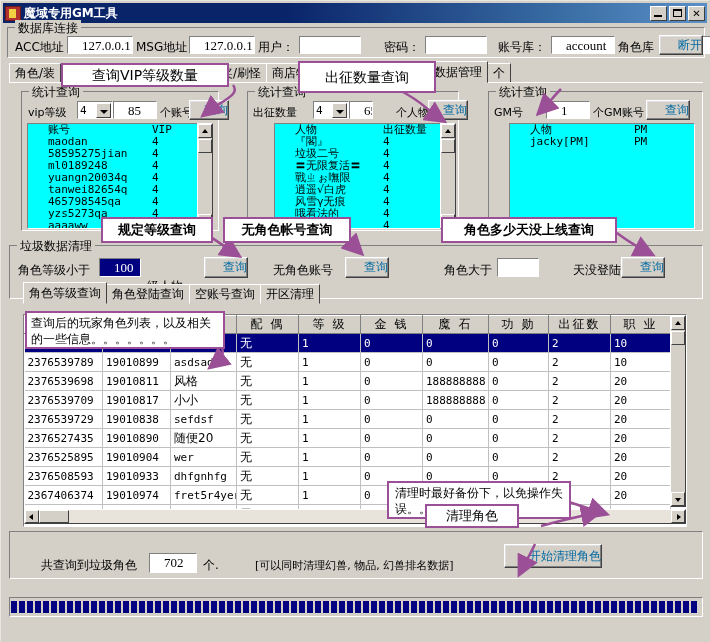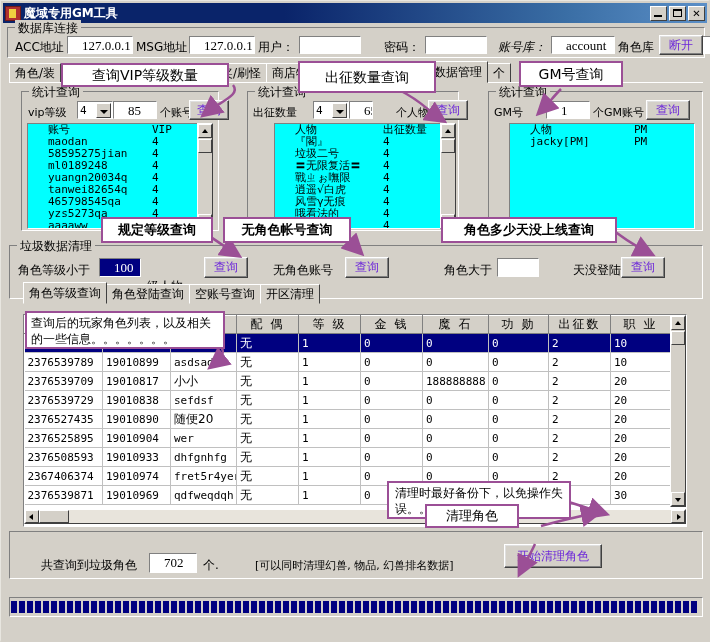--- a/index.html
+++ b/index.html
@@ -115,23 +115,23 @@
     font-family: "DejaVu Sans", sans-serif;
     white-space: nowrap;
   }
   .btn {
     position: absolute;
     background: #d4d0c8;
     border: 1px solid;
     border-color: #ffffff #404040 #404040 #ffffff;
     box-shadow: inset -1px -1px 0 #808080, inset 1px 1px 0 #dfdfdf;
     box-sizing: border-box;
-    text-align: center;
+    text-align: right;
     font-size: 12px;
-    color: #6d28d9;
+    color: #0369a1;
     font-family: "DejaVu Sans", sans-serif;
     cursor: default;
     white-space: nowrap;
   }
   .combo {
     position: absolute;
     background: #ffffff;
     border: 1px solid;
     border-color: #808080 #ffffff #ffffff #808080;
     box-sizing: border-box;
@@ -344,21 +344,21 @@
     <span class="group-label">数据库连接</span>
   </div>
   <div class="lbl" style="left:14px; top:38px;">ACC地址：</div>
   <div class="tf" style="left:66px; top:35px; width:66px; height:18px;">127.0.0.1</div>
   <div class="lbl" style="left:135px; top:38px;">MSG地址：</div>
   <div class="tf" style="left:188px; top:35px; width:66px; height:18px;">127.0.0.1</div>
   <div class="lbl" style="left:257px; top:38px;">用户：</div>
   <div class="tf" style="left:298px; top:35px; width:62px; height:18px;"></div>
   <div class="lbl" style="left:383px; top:38px;">密码：</div>
   <div class="tf" style="left:424px; top:35px; width:62px; height:18px;"></div>
-  <div class="lbl" style="left:497px; top:38px;font-style:italic;">账号库：</div>
+  <div class="lbl" style="left:497px; top:38px;">账号库：</div>
   <div class="tf" style="left:550px; top:35px; width:64px; height:18px;">account</div>
   <div class="lbl" style="left:617px; top:38px;">角色库：</div>
   <div class="tf" style="left:670px; top:35px; width:64px; height:18px;">my</div>
   <div class="btn" style="left:658px; top:34px; width:44px; height:20px; line-height:18px;">断开</div>
 
   <div class="tabstrip" style="left:8px; top:62px; width:694px; height:20px;">
     <div class="tab">角色/装</div>
     <div class="tab" style="margin-left:108px;">品质</div>
     <div class="tab">抽奖/刷怪</div>
     <div class="tab">商店特</div>
@@ -569,20 +569,32 @@
           <td>2376539789</td>
           <td>19010899</td>
           <td>asdsad</td>
           <td class="cjk">无</td>
           <td>1</td>
           <td>0</td>
           <td>0</td>
           <td>0</td>
           <td>2</td>
           <td>10</td>
+        </tr>
+        <tr>
+          <td>2376539698</td>
+          <td>19010811</td>
+          <td class="cjk">风格</td>
+          <td class="cjk">无</td>
+          <td>1</td>
+          <td>0</td>
+          <td>188888888</td>
+          <td>0</td>
+          <td>2</td>
+          <td>20</td>
         </tr>
         <tr>
           <td>2376539709</td>
           <td>19010817</td>
           <td class="cjk">小小</td>
           <td class="cjk">无</td>
           <td>1</td>
           <td>0</td>
           <td>188888888</td>
           <td>0</td>
@@ -790,21 +802,20 @@
     <path d="M216,340 C226,350 222,356 212,364" stroke="#9b4f96" stroke-width="2.5" fill="none" marker-end="url(#ah)"></path>
     <path d="M565,500 C580,505 590,508 602,512" stroke="#9b4f96" stroke-width="2.5" fill="none" marker-end="url(#ah)"></path>
     <path d="M540,525 C558,520 575,516 595,512" stroke="#9b4f96" stroke-width="2.5" fill="none" marker-end="url(#ah)"></path>
     <path d="M534,543 C530,552 525,560 520,570" stroke="#9b4f96" stroke-width="2.5" fill="none" marker-end="url(#ah)"></path>
   </svg>
 
   <div class="callout" style="left:60px; top:62px; width:168px; height:24px; line-height:20px; font-size:14px;">查询VIP等级数量</div>
 
   <div class="callout" style="left:297px; top:60px; width:138px; height:32px; line-height:28px; font-size:14px;">出征数量查询</div>
 
-  <div class="callout" style="left:518px; top:60px; width:104px; height:26px; line-height:22px; font-size:14px;">GM号查询</div>
 
   <div class="callout" style="left:100px; top:216px; width:112px; height:26px; line-height:22px; font-size:13px; font-weight:bold;">规定等级查询</div>
 
   <div class="callout" style="left:222px; top:216px; width:128px; height:26px; line-height:22px; font-size:13px; font-weight:bold;">无角色帐号查询</div>
 
   <div class="callout" style="left:440px; top:216px; width:176px; height:26px; line-height:22px; font-size:13px; font-weight:bold;">角色多少天没上线查询</div>
 
   <div class="callout" style="left:24px; top:310px; width:200px; height:38px; font-size:12px; text-align:left; padding:2px 4px;">查询后的玩家角色列表，以及相关的一些信息。。。。。。。</div>
 
   <div class="callout" style="left:386px; top:480px; width:184px; height:38px; font-size:12px; text-align:left; padding:2px 6px;">清理时最好备份下，以免操作失误。。。。</div>

